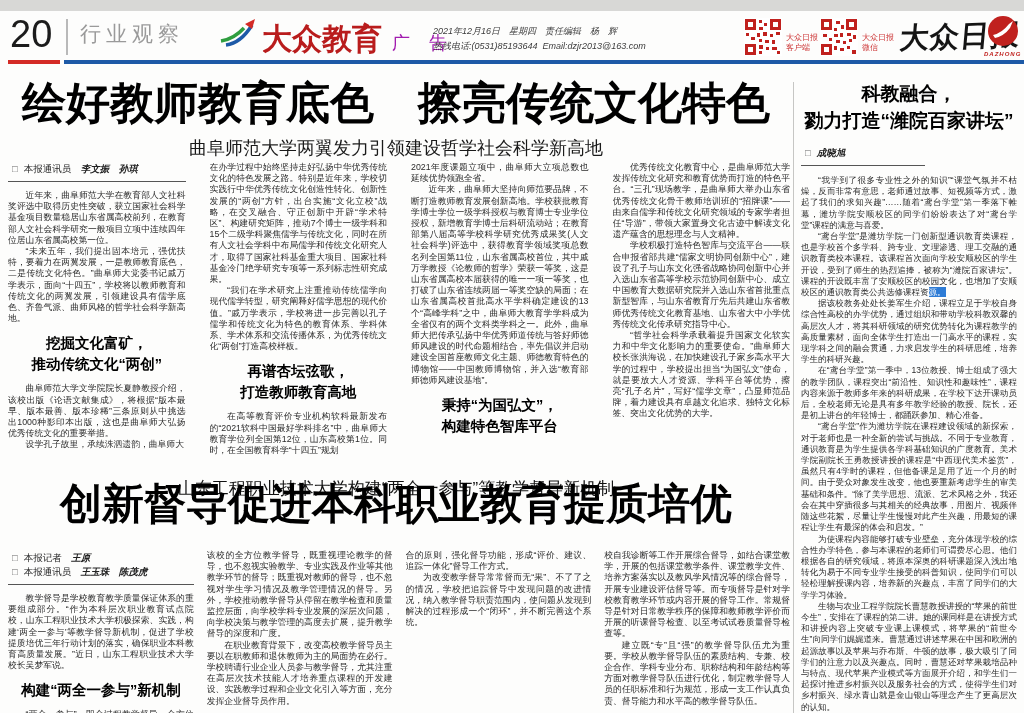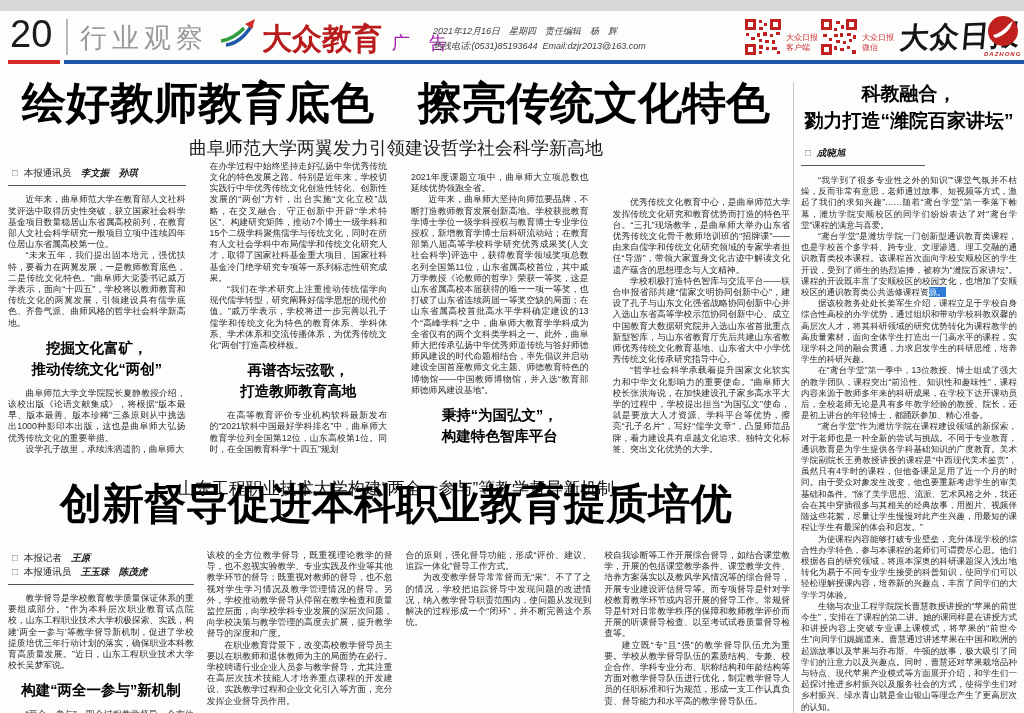--- a/index.html
+++ b/index.html
@@ -4,21 +4,21 @@
 <style>
   html,body{margin:0;padding:0;background:#c9c9c7;}
   .page{position:relative;width:1024px;height:713px;background:#fdfdfc;overflow:hidden;
         font-family:"Liberation Sans","DejaVu Sans",sans-serif;color:#222;}
   .topstrip{position:absolute;left:0;top:0;width:1024px;height:11px;background:#d8d8d6;}
 
   
   .masthead{position:absolute;left:0;top:11px;width:1024px;height:52px;}
   .pageno{position:absolute;left:10px;top:2px;font-size:38px;color:#1c1c1c;}
   .mast-vline{position:absolute;left:66px;top:8px;width:2px;height:36px;background:#b9b9b9;}
-  .section-title{position:absolute;left:80px;top:9px;font-size:27px;color:#9a9a9a;letter-spacing:5px;}
+  .section-title{position:absolute;left:80px;top:9px;font-size:21px;color:#9a9a9a;letter-spacing:5px;}
   .brand-logo{position:absolute;left:218px;top:6px;}
   .brand-title{position:absolute;left:262px;top:8px;font-size:30px;font-weight:900;color:#b91c1c;}
   .ad-label{position:absolute;left:392px;top:20px;font-size:18px;color:#a21caf;letter-spacing:7px;}
   .dateblock{position:absolute;left:433px;top:13px;font-size:9px;color:#3c3c3c;line-height:15px;white-space:pre;font-style:italic;}
   .qr{position:absolute;top:7px;}
   .qr1{left:744px;} .qr2{left:820px;}
   .qr-label{position:absolute;top:22px;font-size:8px;line-height:10px;color:#c33;white-space:pre;}
   .qr1-label{left:786px;} .qr2-label{left:862px;}
   .calligraphy{position:absolute;left:900px;top:6px;font-size:29px;font-weight:900;color:#141414;
                transform:skewX(-7deg) rotate(-2deg);letter-spacing:1px;font-family:"Liberation Serif","DejaVu Serif",serif;}
@@ -34,21 +34,21 @@
            margin:9px 0 8px 0;white-space:pre-line;}
   .col{flex:1;overflow:hidden;}
   .byline{font-size:9.5px;color:#222;border-bottom:1px solid #555;padding:1px 0 5px 4px;margin-bottom:8px;}
   .byline .marker{color:#666;margin-right:6px;}
   .kai{font-style:italic;font-weight:bold;}
 
   
   .a1-headline{position:absolute;left:0;top:74px;width:792px;text-align:center;font-size:44px;
                font-weight:900;color:#000;line-height:58px;margin:0;}
   .a1-subtitle{position:absolute;left:0;top:136px;width:792px;text-align:center;font-size:18px;color:#1a1a1a;}
-  .a1-body{position:absolute;left:8px;top:162px;width:782px;height:293px;display:flex;gap:24px;overflow:hidden;align-items:flex-end;}
+  .a1-body{position:absolute;left:8px;top:162px;width:782px;height:293px;display:flex;gap:24px;overflow:hidden;}
 
   
   .a2-kicker{position:absolute;left:0;top:477px;width:792px;text-align:center;font-size:17px;color:#111;}
   .a2-headline{position:absolute;left:0;top:477px;width:792px;text-align:center;font-size:42px;
                font-weight:900;color:#000;line-height:54px;margin:0;}
   .a2-body{position:absolute;left:8px;top:550px;width:782px;height:163px;display:flex;gap:13px;overflow:hidden;}
   .a2-byline{font-size:9.5px;line-height:14px;}
 
   
   .vdivider{position:absolute;left:793px;top:82px;width:1px;height:631px;background:#c6c6c4;}

